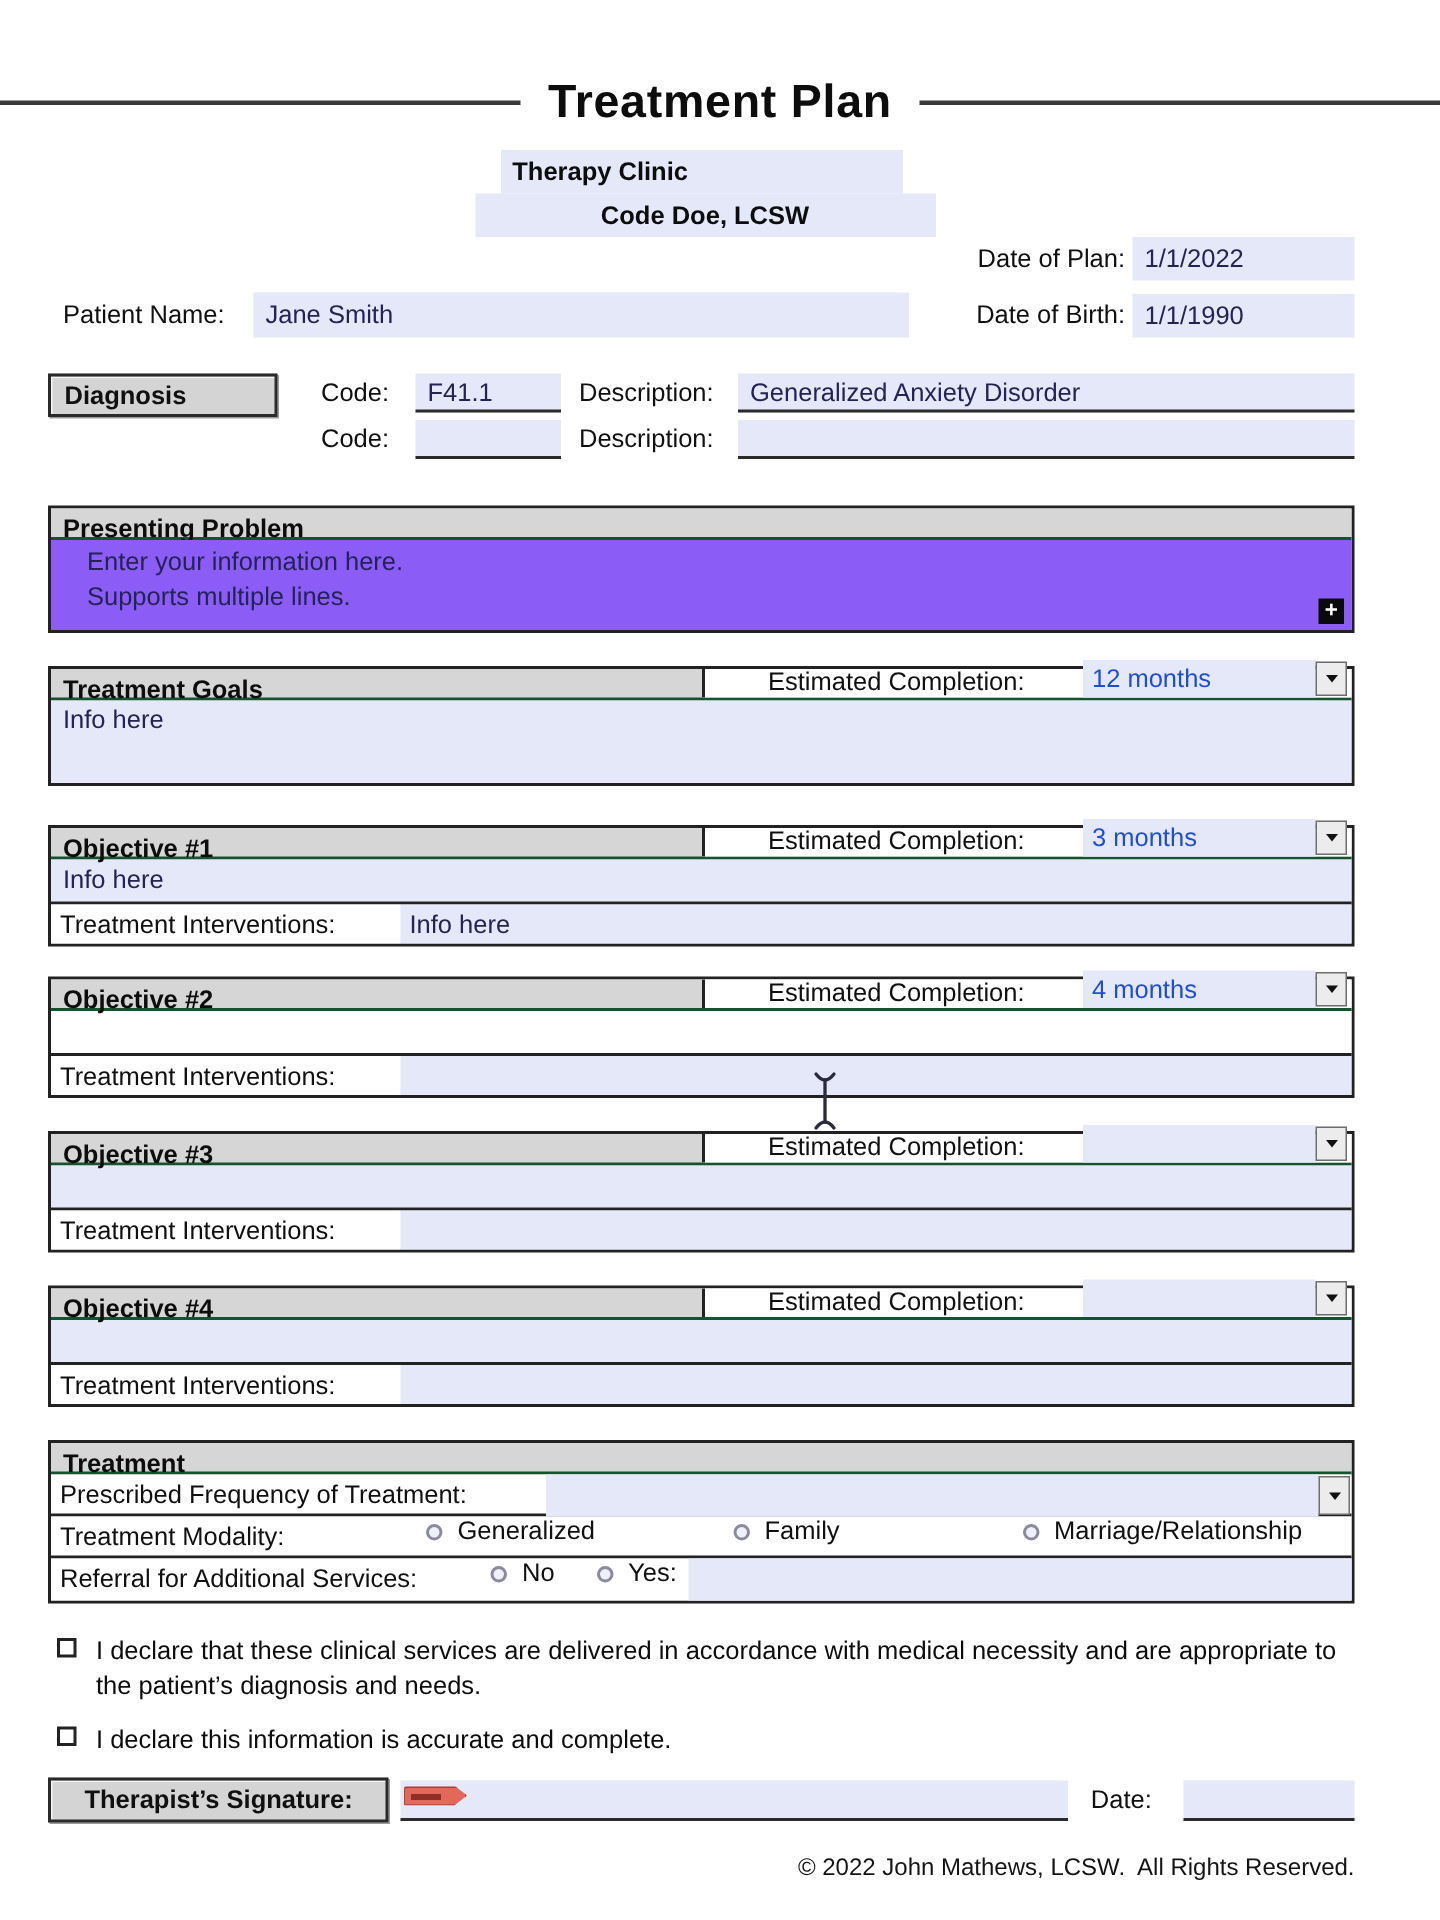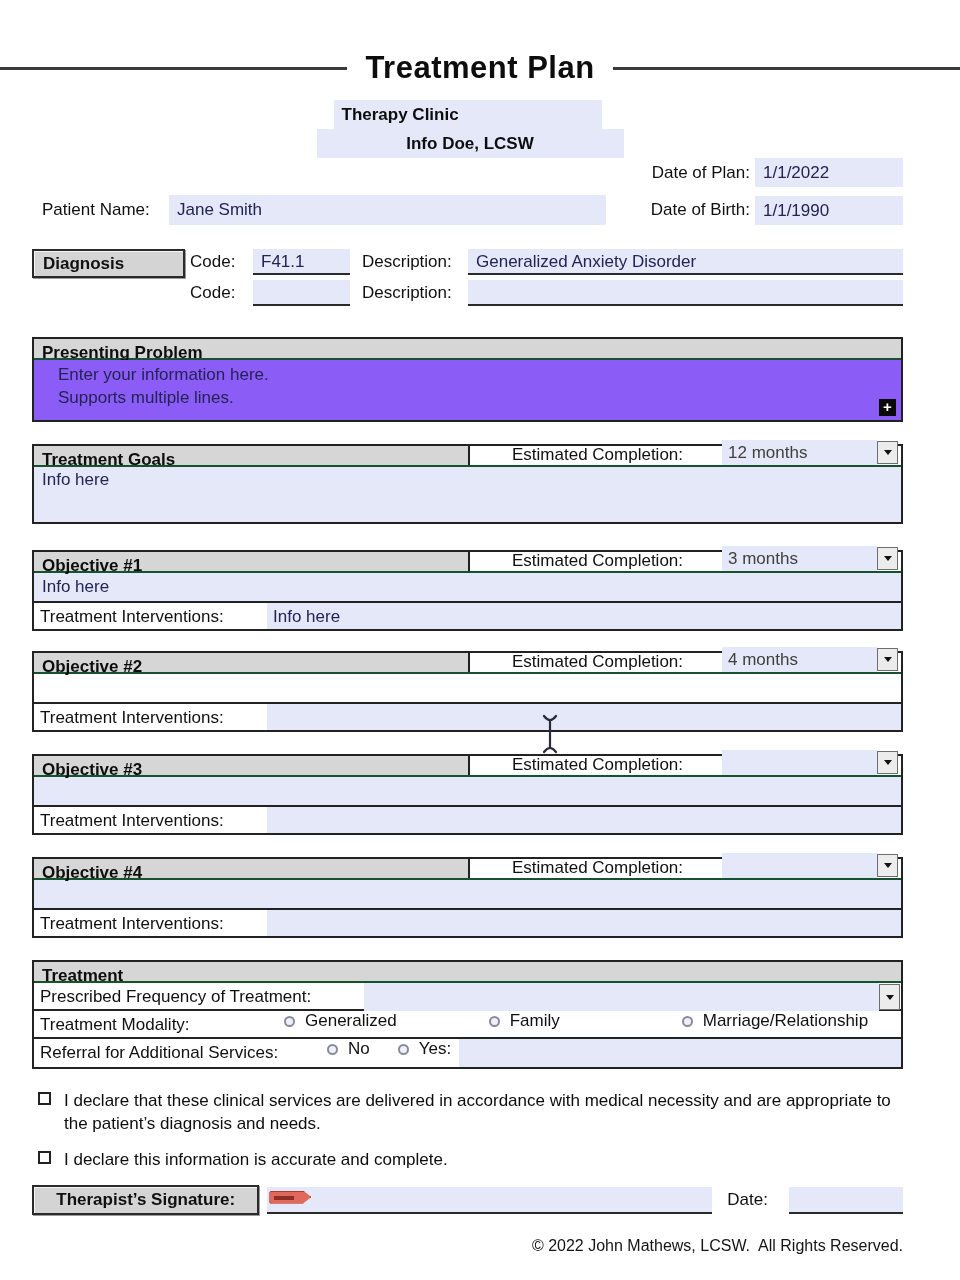--- a/index.html
+++ b/index.html
@@ -28,35 +28,35 @@
   .patient-label { margin-left:10px; width:123px; }
   .patient-field { width:437px; margin-left:4px; height:30px; line-height:30px; }
   .pair { margin-left:auto; display:flex; align-items:center; }
   .pair .lbl { width:114px; text-align:right; }
   .date-field { width:148px; margin-left:5px; }
 
   
   .diag { display:flex; margin-top:24px; }
   .gray-box { background:#d4d4d4; border:2px solid #2a2a2a; box-shadow:inset 1px 1px 0 #f5f5f5, 1px 1px 0 #9a9a9a; font-weight:bold; font-size:17px; }
   .diag-box { width:153px; height:29px; line-height:25px; padding:0 9px; }
-  .diag-rows { flex:1; margin-left:5px; }
+  .diag-rows { flex:1; margin-left:29px; }
   .diag-row { display:flex; align-items:center; margin-bottom:5px; }
   .code-lbl { width:55px; }
   .code-field { width:97px; margin-left:8px; height:26px; line-height:26px; border-bottom:2px solid #2a2a2a; }
   .desc-lbl { margin-left:12px; width:100px; }
   .desc-field { flex:1; margin-left:6px; height:26px; line-height:26px; border-bottom:2px solid #2a2a2a; }
 
   
   .sec { border:2px solid #222222; width:871px; }
   .sec-hdr { display:flex; background:#d6d6d6; border-bottom:2px solid #14532d; height:21px; }
   .sec-title { flex:1; font-weight:bold; font-size:17px; line-height:27px; padding:0 8px; color:#0d0d0d; }
   .sec-hdr-right { width:433px; background:#ffffff; border-left:2px solid #222222; display:flex; align-items:flex-end; }
   .est-label { padding-left:42px; }
   .combo { margin-left:auto; margin-right:3px; display:flex; align-items:center; height:25px; }
-  .combo-field { width:155px; height:25px; line-height:25px; background:#e4e8f8; color:#404040; font-size:17px; padding:0 6px; white-space:nowrap; overflow:hidden; }
+  .combo-field { width:155px; height:25px; line-height:25px; background:#e4e8f8; color:#1d4ed8; font-size:17px; padding:0 6px; white-space:nowrap; overflow:hidden; }
   .combo-btn { width:21px; height:23px; background:#ececec; border:1px solid #6e6e6e; display:flex; align-items:center; justify-content:center; }
   .tri { width:0; height:0; border-left:4px solid transparent; border-right:4px solid transparent; border-top:5px solid #111; }
 
   
   .pp-body { background:#8b5cf6; height:60px; padding:3px 24px; position:relative; color:#232355; font-size:17px; line-height:23px; }
   .plus-btn { position:absolute; right:5px; bottom:4px; width:17px; height:17px; background:#0a0a0a; color:#ffffff; font-size:15px; font-weight:bold; line-height:15px; text-align:center; cursor:pointer; }
 
   
   .tg-body { background:#e4e8f8; height:55px; padding:3px 8px; color:#232355; font-size:17px; }
   .obj-row { background:#e4e8f8; height:28px; line-height:28px; padding:0 8px; color:#232355; font-size:17px; }
@@ -111,21 +111,21 @@
   <div class="title-row">
     <div class="rule"></div>
     <div class="title">Treatment Plan</div>
     <div class="rule"></div>
   </div>
 
   <div class="content">
 
     <div class="info-row row1">
       <div class="fld bold clinic-field">Therapy Clinic</div>
-      <div class="fld bold therapist-field">Info Doe, LCSW</div>
+      <div class="fld bold therapist-field">Code Doe, LCSW</div>
       <div class="pair">
         <span class="lbl">Date of Plan:</span>
         <div class="fld date-field">1/1/2022</div>
       </div>
     </div>
 
     <div class="info-row row2">
       <span class="lbl patient-label">Patient Name:</span>
       <div class="fld patient-field">Jane Smith</div>
       <div class="pair">

